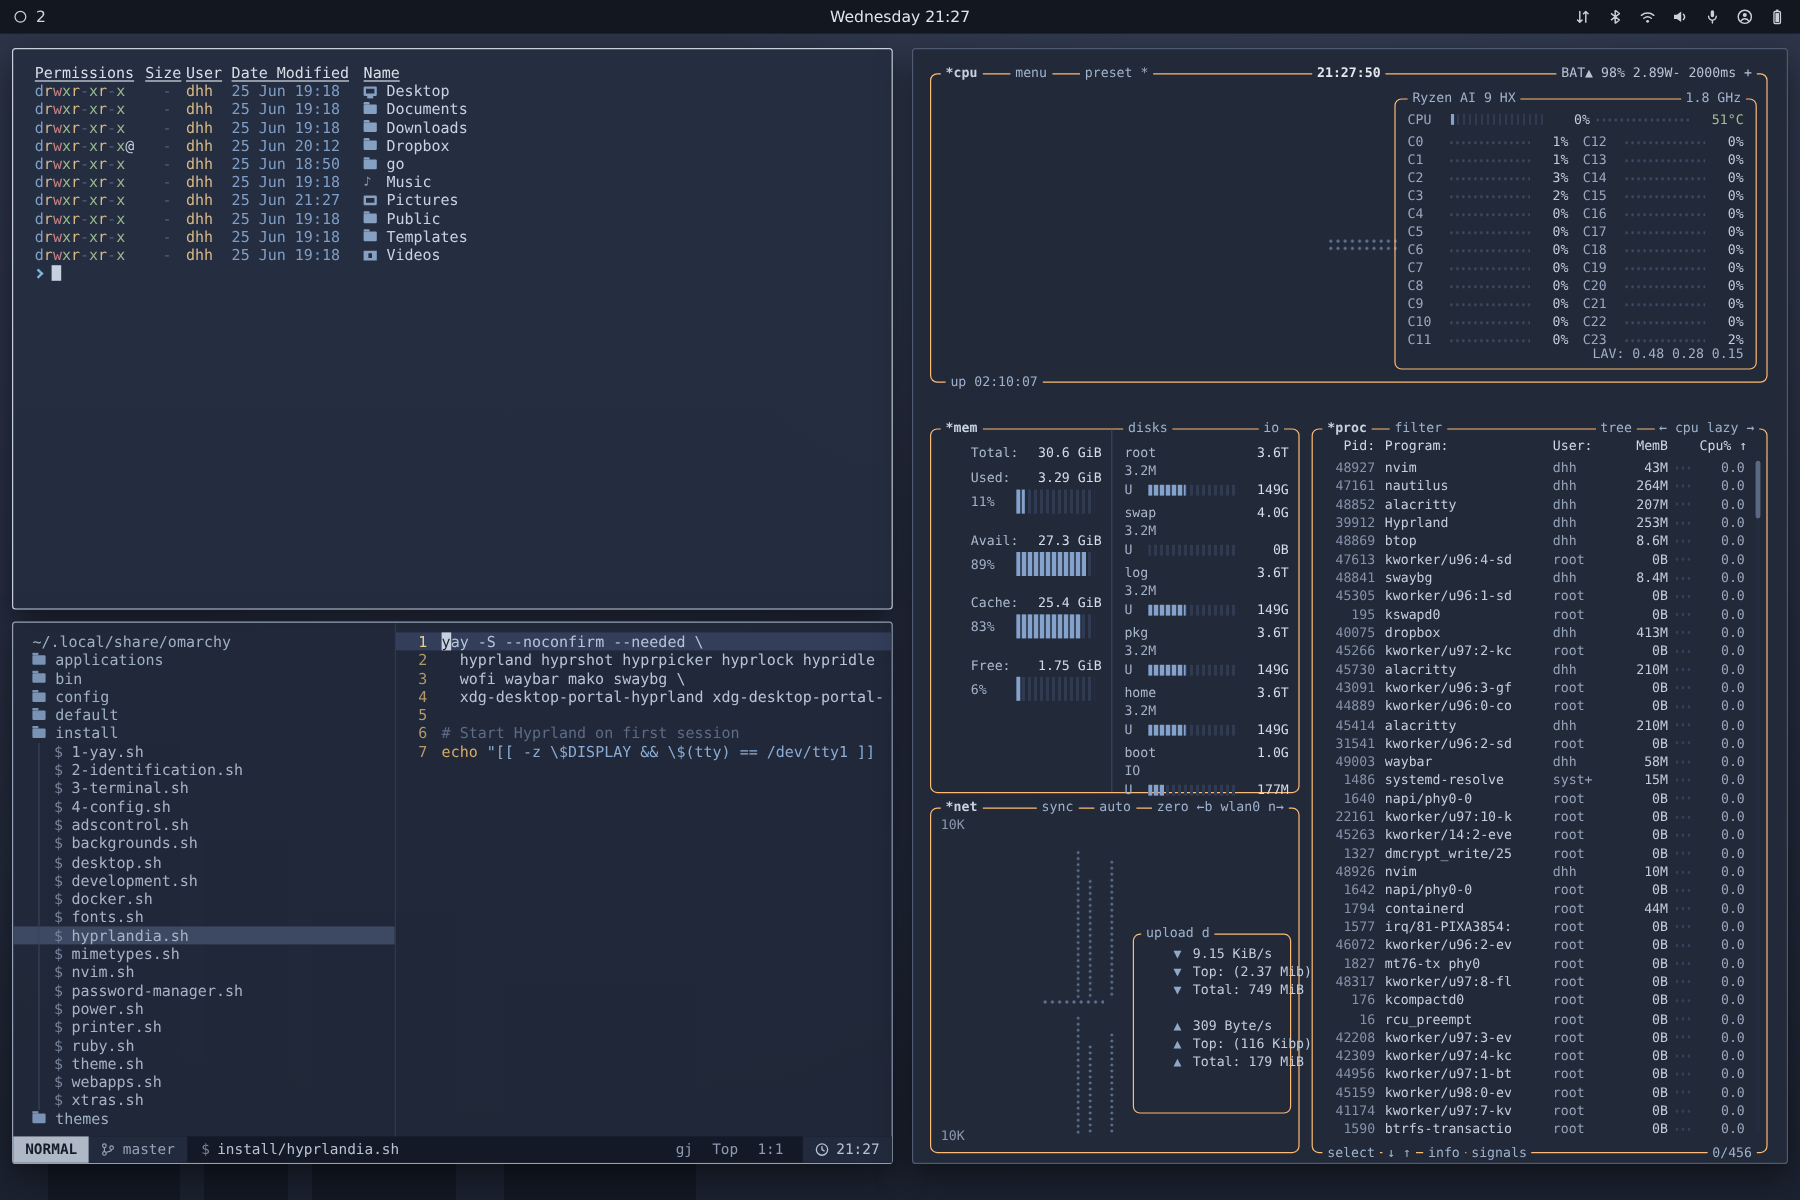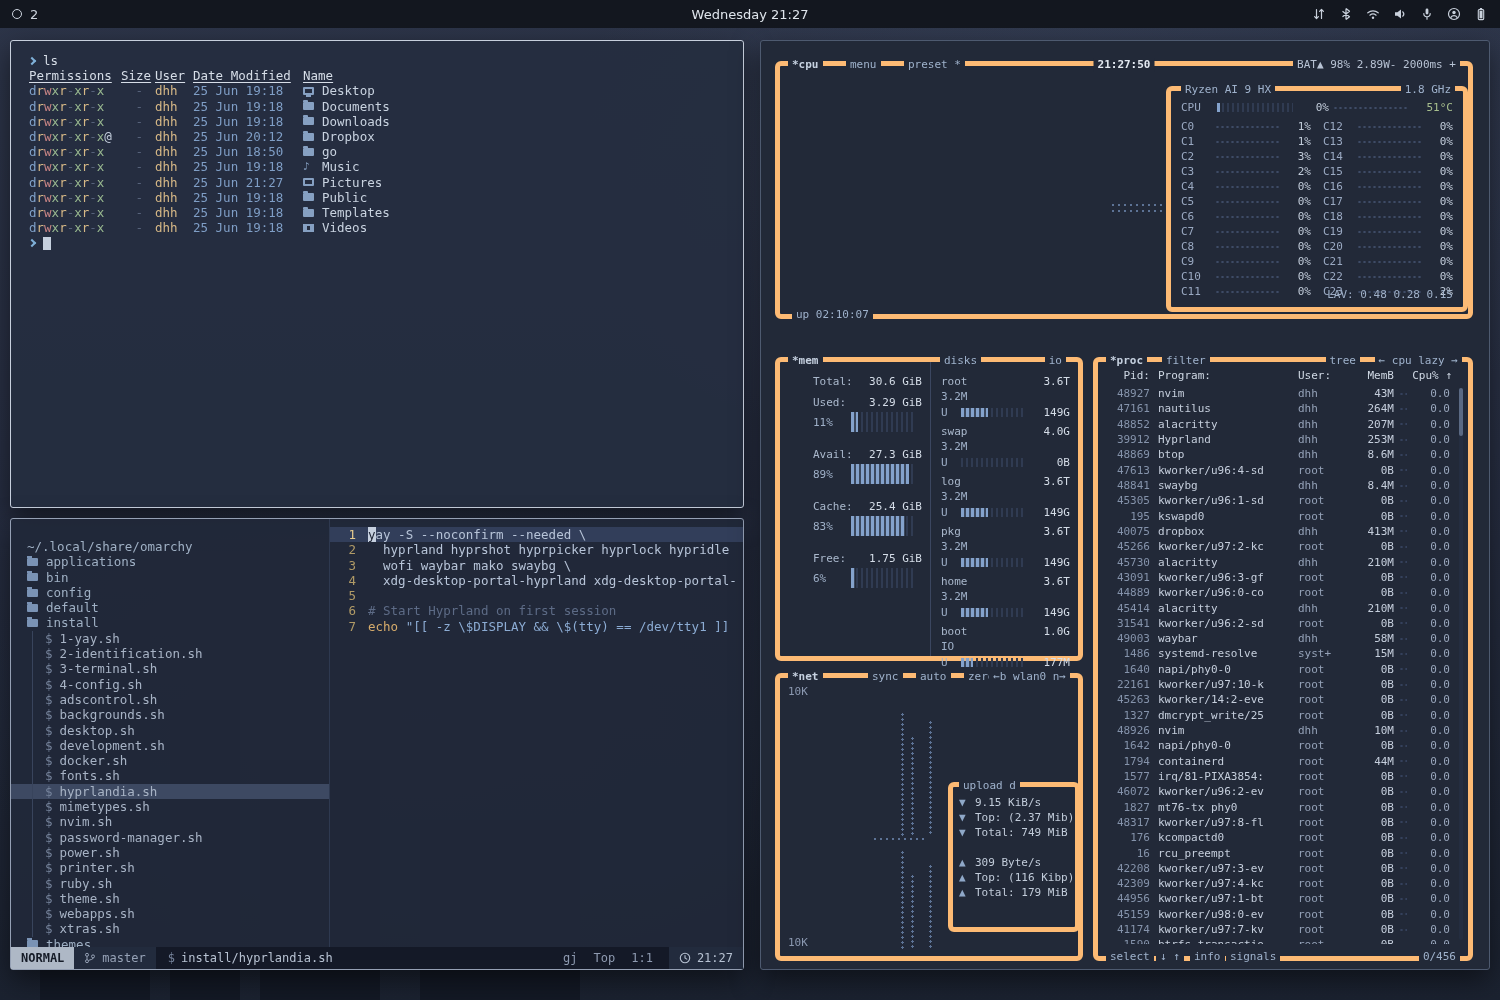--- a/index.html
+++ b/index.html
@@ -53,21 +53,21 @@
   .ic-folder{width:11px;height:8px;background:#86a0c2;border-radius:1px;}
   .ic-folder::before{content:"";position:absolute;top:-2px;left:0;width:5px;height:2px;background:#86a0c2;border-radius:1px 1px 0 0;}
   .ic-monitor{width:11px;height:8px;border:2px solid #86a0c2;border-radius:1px;}
   .ic-monitor::after{content:"";position:absolute;left:1px;right:1px;bottom:-4px;height:2px;background:#86a0c2;}
   .ic-image{width:11px;height:8px;border:2px solid #86a0c2;border-radius:1px;}
   .ic-film{width:11px;height:8px;border:2px solid #86a0c2;border-left-width:4px;border-right-width:4px;}
   .ic-music{color:#86a0c2;width:11px;font-size:11px;line-height:8px;}
 
   
   .nvim-main{flex:1;display:flex;overflow:hidden;font:12.5px/15.3px "DejaVu Sans Mono",monospace;}
-  .tree{width:318px;padding-top:20px;overflow:hidden;flex:none;}
+  .tree{width:318px;padding-top:8px;overflow:hidden;flex:none;}
   .tree-row{height:15.3px;display:flex;align-items:center;padding-left:16px;white-space:pre;}
   .tree-row.sel{background:#3d4962;}
   .tree-row.sel .tlabel{color:#d9e0ea;}
   .root-label{color:#7fa6c9;}
   .tfolder{display:inline-block;width:11px;height:8px;background:#7a93b5;border-radius:1px;position:relative;margin-right:8px;flex:none;}
   .tfolder::before{content:"";position:absolute;top:-2px;left:0;width:5px;height:2px;background:#7a93b5;}
   .tree-row .tlabel{color:#9fb0c4;}
   .tree-row.file .tlabel{color:#a7b3c5;}
   .guide{display:inline-block;width:13px;height:15.3px;border-left:1px solid #38445c;margin-left:5px;flex:none;}
   .dollar{color:#76849c;margin-right:7px;}
@@ -82,21 +82,21 @@
   .statusbar{height:22px;background:#141927;display:flex;align-items:center;font:12px "DejaVu Sans Mono",monospace;color:#8e9ab0;flex:none;}
   .mode{background:#aeb8c6;color:#161c28;font-weight:bold;padding:0 10px;height:100%;display:flex;align-items:center;}
   .branch{background:#222b3d;padding:0 10px;height:100%;display:flex;align-items:center;gap:6px;color:#96a2b6;}
   .fdollar{margin:0 6px 0 12px;color:#76849c;}
   .filepath{color:#b7c2d2;}
   .sb-right{margin-left:auto;display:flex;align-items:center;gap:16px;height:100%;}
   .sb-clock{background:#222b3d;height:100%;display:flex;align-items:center;gap:6px;padding:0 10px;color:#b7c2d2;}
 
   
   .btop{position:absolute;inset:0;font:11px/15px "DejaVu Sans Mono",monospace;color:#c2ccda;}
-  .bbox{position:absolute;border:5px solid #fdba74;border-radius:6px;}
+  .bbox{position:absolute;border:1px solid #fdba74;border-radius:6px;padding-left:27px;}
   .btitle{position:absolute;top:-8px;background:#222938;padding:0 4px;line-height:14px;color:#9fb2cc;white-space:nowrap;}
   .btitle.bname{color:#c6d1e0;font-weight:bold;}
   .t-clock{left:50%;transform:translateX(-50%);color:#e2e8f0;font-weight:bold;}
   .t-right{right:8px;display:flex;color:#b8c3d4;}
   .t-up{top:auto;bottom:-8px;left:12px;}
   #cpu-box{left:14px;top:20px;width:698px;height:258px;}
   #ryzen-box{left:386px;top:20px;width:302px;height:226px;}
   .ryzen-inner{position:absolute;inset:0;padding:9px 10px 0 10px;}
   .cpu-row{display:flex;align-items:center;height:15px;}
   .clabel{width:30px;color:#9aa9c2;flex:none;}
@@ -219,24 +219,20 @@
           <rect x="5.9" y="1" width="2.2" height="1.4" fill="currentColor"></rect>
           <rect x="4.3" y="2.6" width="5.4" height="10" rx="1" stroke="currentColor" stroke-width="1.1" fill="none"></rect>
           <rect x="5.5" y="3.9" width="3" height="7.4" fill="currentColor"></rect>
         </svg>
       </span>
   </div>
 </div>
 
 <div class="window" id="win-ls">
   <div class="term">
-    <div class="prompt-line">
-      <span class="chev"></span>
-      <span class="cmd">ls</span>
-    </div>
     <div class="ls-row hdr">
       <span>Permissions</span>
       <span class="size">Size</span>
       <span>User</span>
       <span>Date Modified</span>
       <span>Name</span>
     </div>
     <div>
         <div class="ls-row"><span class="perm"><span class="pc-d">d</span><span class="pc-r">r</span><span class="pc-w">w</span><span class="pc-x">x</span><span class="pc-r">r</span><span class="pc-n">-</span><span class="pc-x">x</span><span class="pc-r">r</span><span class="pc-n">-</span><span class="pc-x">x</span></span><span class="size">-</span><span class="user">dhh</span><span class="date">25 Jun 19:18</span><span class="name"><span class="ic ic-monitor"></span>Desktop</span></div>
         <div class="ls-row"><span class="perm"><span class="pc-d">d</span><span class="pc-r">r</span><span class="pc-w">w</span><span class="pc-x">x</span><span class="pc-r">r</span><span class="pc-n">-</span><span class="pc-x">x</span><span class="pc-r">r</span><span class="pc-n">-</span><span class="pc-x">x</span></span><span class="size">-</span><span class="user">dhh</span><span class="date">25 Jun 19:18</span><span class="name"><span class="ic ic-folder"></span>Documents</span></div>

